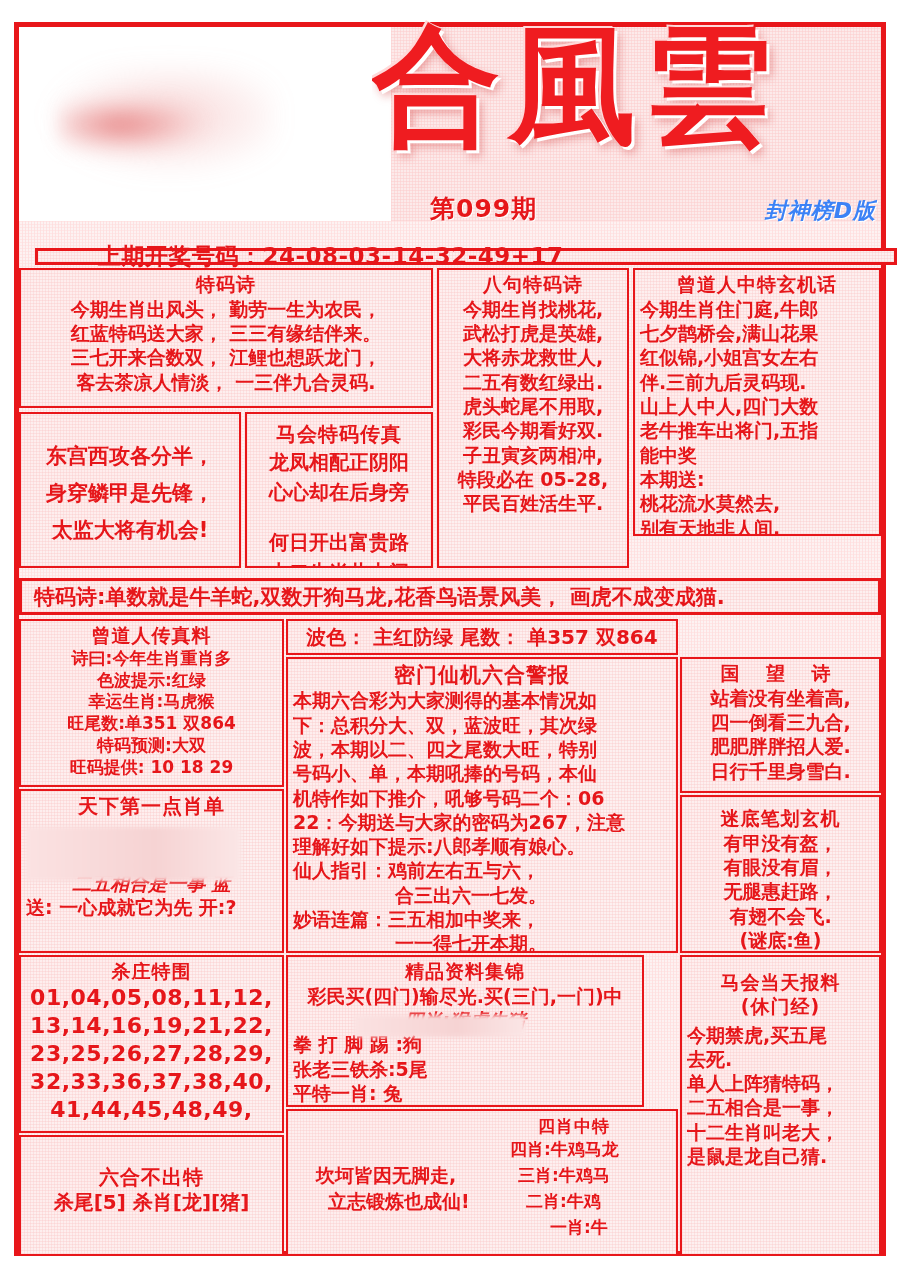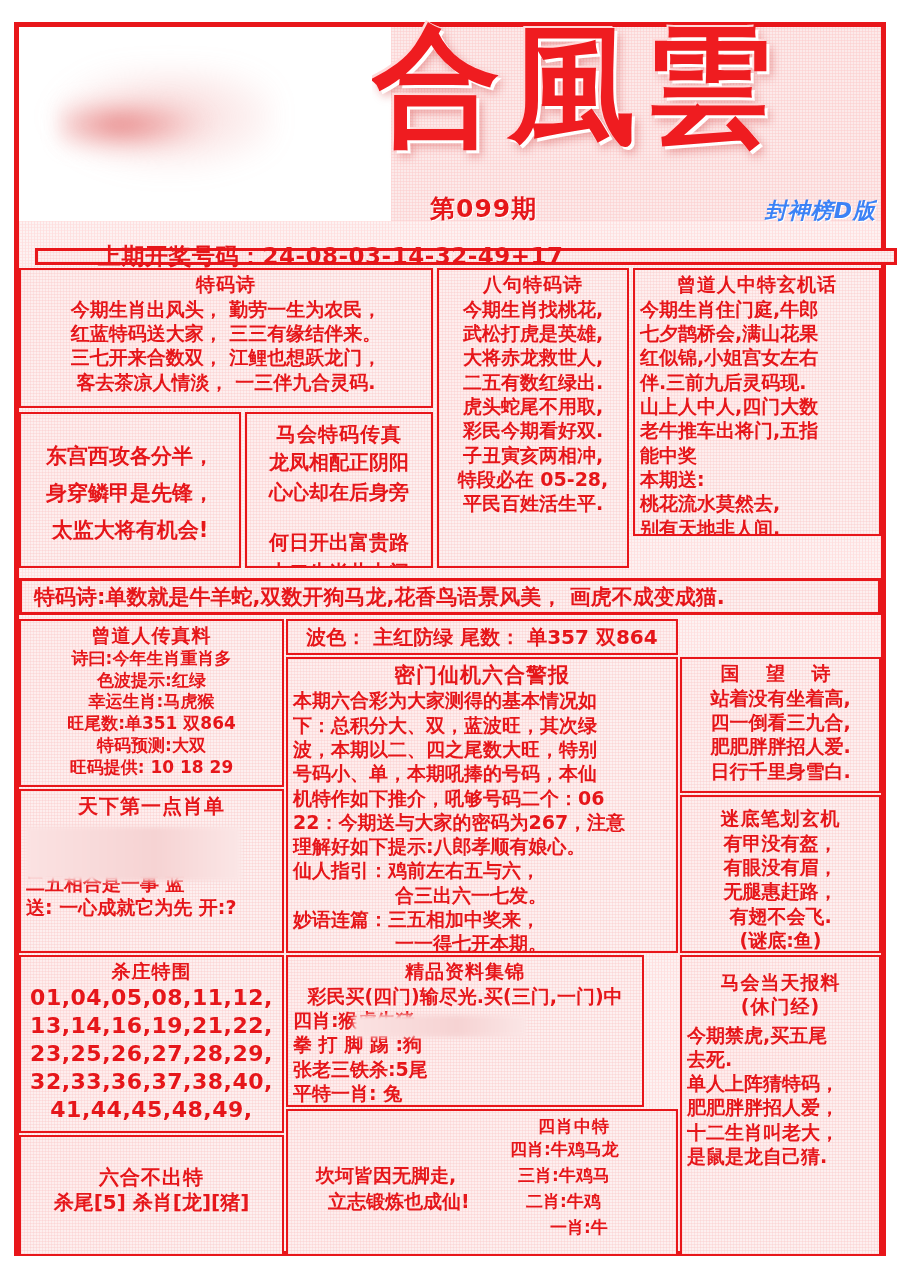--- a/index.html
+++ b/index.html
@@ -149,21 +149,21 @@
     letter-spacing: 1px;
   }
   .cell .ln {
     display: block;
     font-size: 18px;
     font-weight: bold;
     line-height: 1.28;
     white-space: nowrap;
   }
   .c  { text-align: center; }
-  .r  { text-align: left; }
+  .r  { text-align: center; font-style: italic; }
   .sz17 .ln, .sz17 .hd { font-size: 17px; text-align: center; }
   .sz19 .ln, .sz19 .hd { font-size: 19px; }
   .sz20 .ln, .sz20 .hd { font-size: 20px; }
   .sz21 .ln, .sz21 .hd { font-size: 21px; }
   .sz22 .ln, .sz22 .hd { font-size: 22px; }
 
   .redact {
     position: absolute;
     background: linear-gradient(90deg,#fbe2e2,#f6d3d3 60%,#fbe6e6);
     filter: blur(2px);
@@ -332,18 +332,18 @@
     <span class="ln">有翅不会飞.</span>
     <span class="ln">(谜底:鱼)</span>
   </div>
 
   <div class="cell paper-tex sz19" style="left:680px; top:955px; width:201px; height:301px; padding-top:14px;">
     <span class="hd" style="font-size:19px;">马会当天报料</span>
     <span class="hd" style="font-size:19px; margin-bottom:4px;">(休门经)</span>
     <span class="ln">今期禁虎,买五尾</span>
     <span class="ln">去死.</span>
     <span class="ln">单人上阵猜特码，</span>
-    <span class="ln">肥肥胖胖招人爱，</span>
+    <span class="ln">二五相合是一事，</span>
     <span class="ln">十二生肖叫老大，</span>
     <span class="ln">是鼠是龙自己猜.</span>
   </div>
 
 </div>
 
 </body></html>

